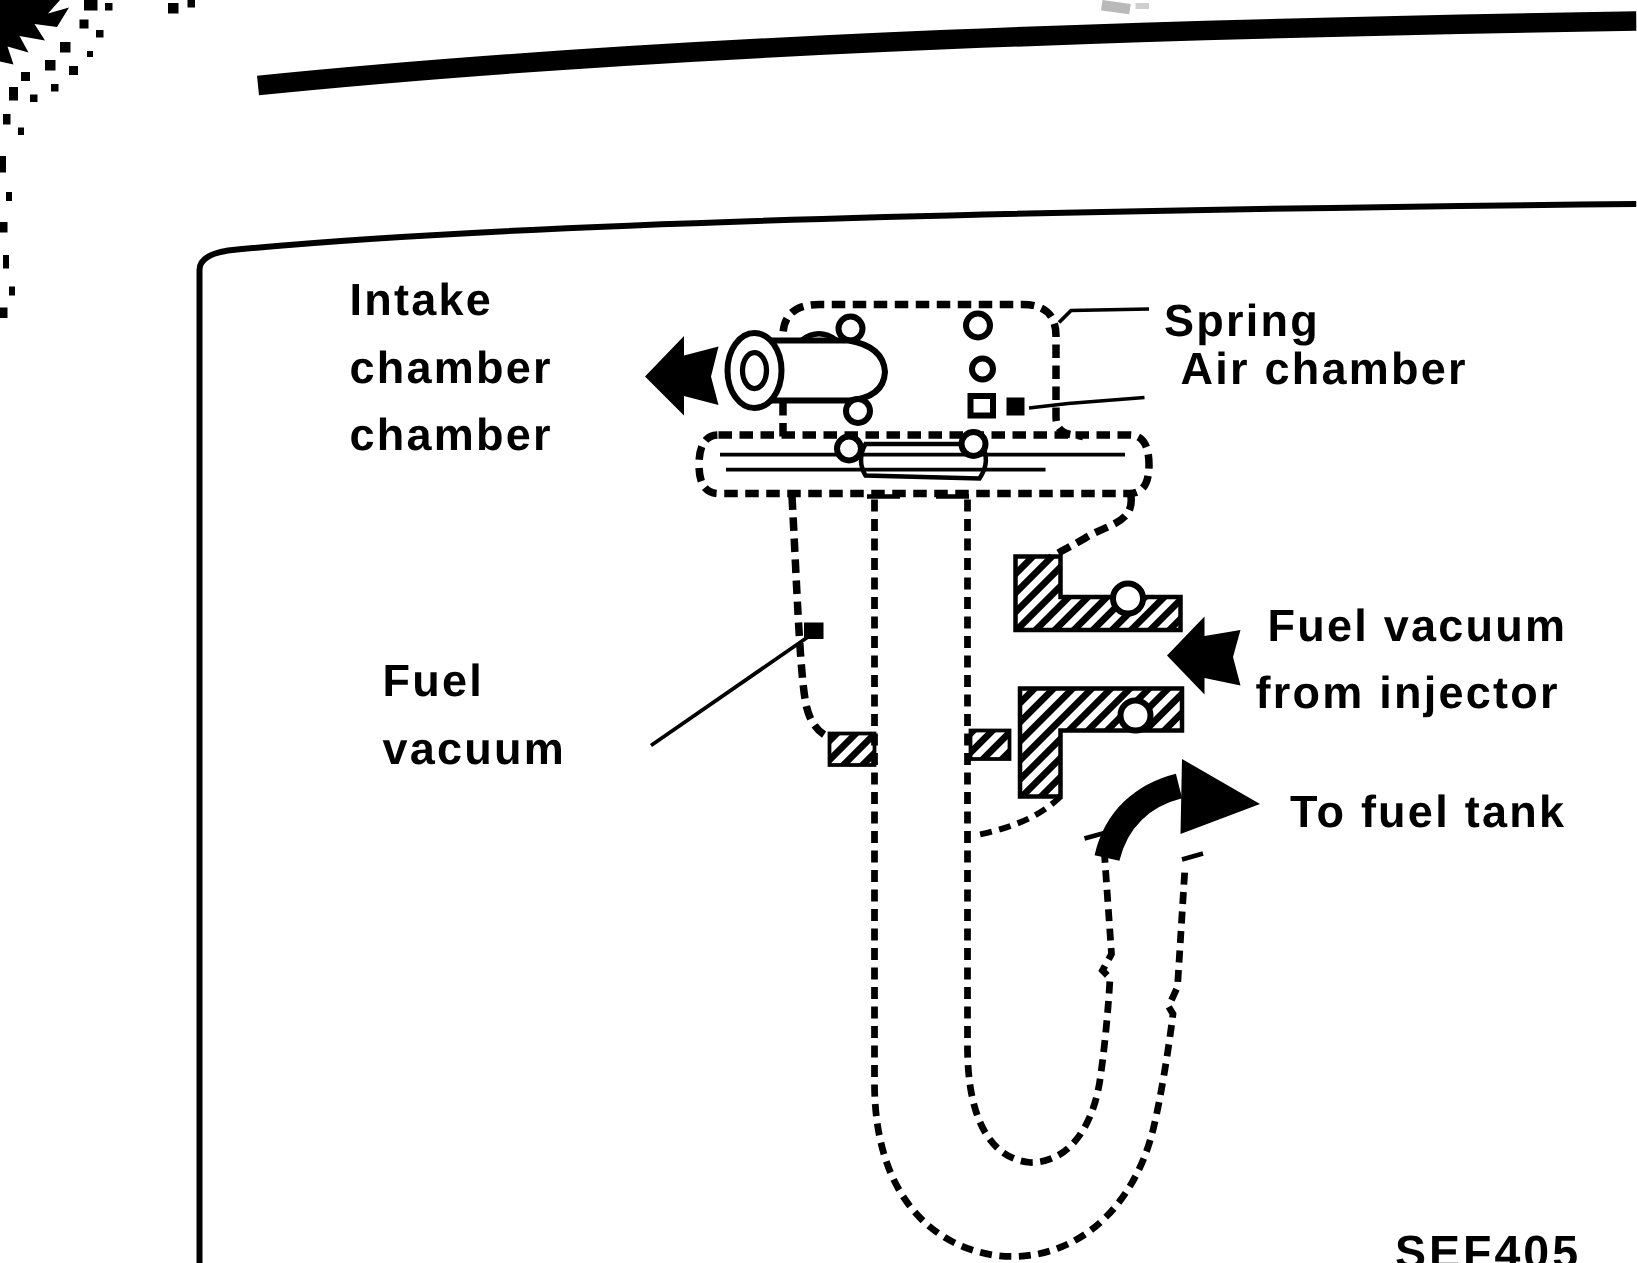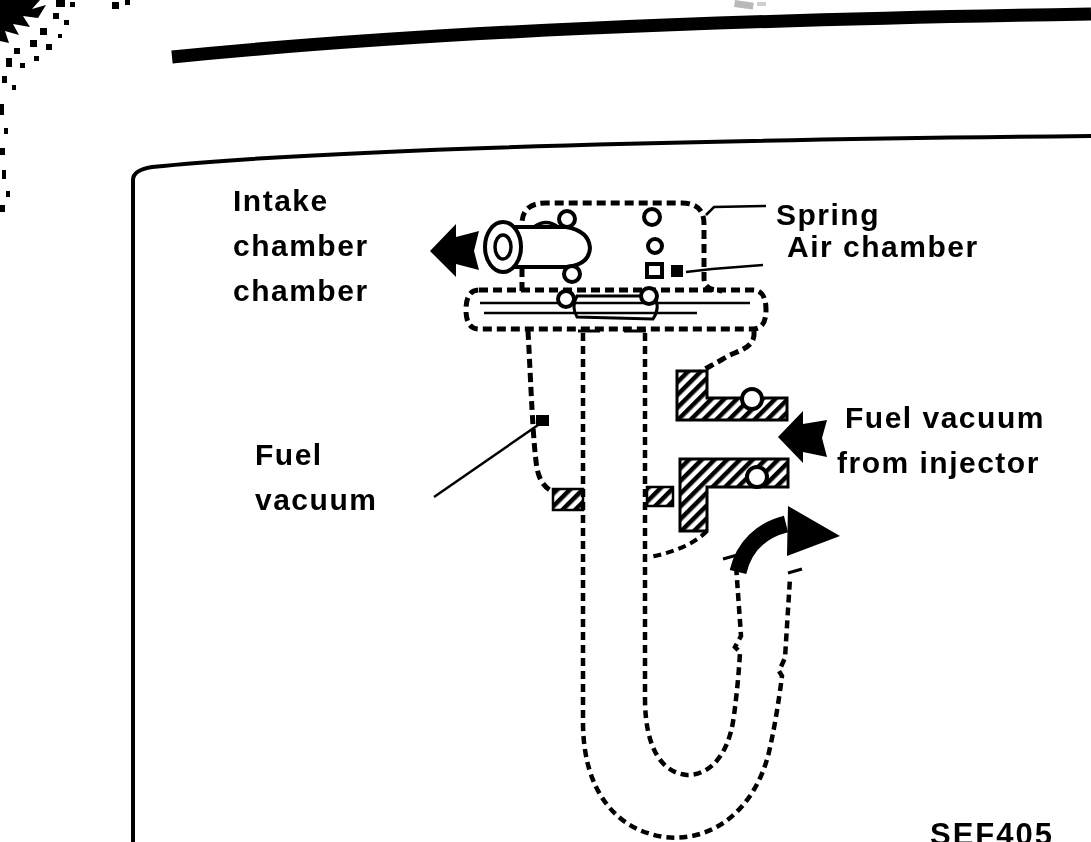--- a/index.html
+++ b/index.html
@@ -155,16 +155,17 @@
   <div class="lbl lbl-stack" style="left:255px;top:432px;">
     <div>Fuel</div>
     <div>vacuum</div>
   </div>
 
   <div class="lbl lbl-stack" style="left:845px;top:395px;">
     <div>Fuel vacuum</div>
     <div style="margin-left:-8px;">from injector</div>
   </div>
 
+  <div class="lbl" style="left:860px;top:527px;">To fuel tank</div>
 
   <div class="fig-code" style="left:930px;top:817px;">SEF405</div>
 
 </div>
 
 </body></html>

